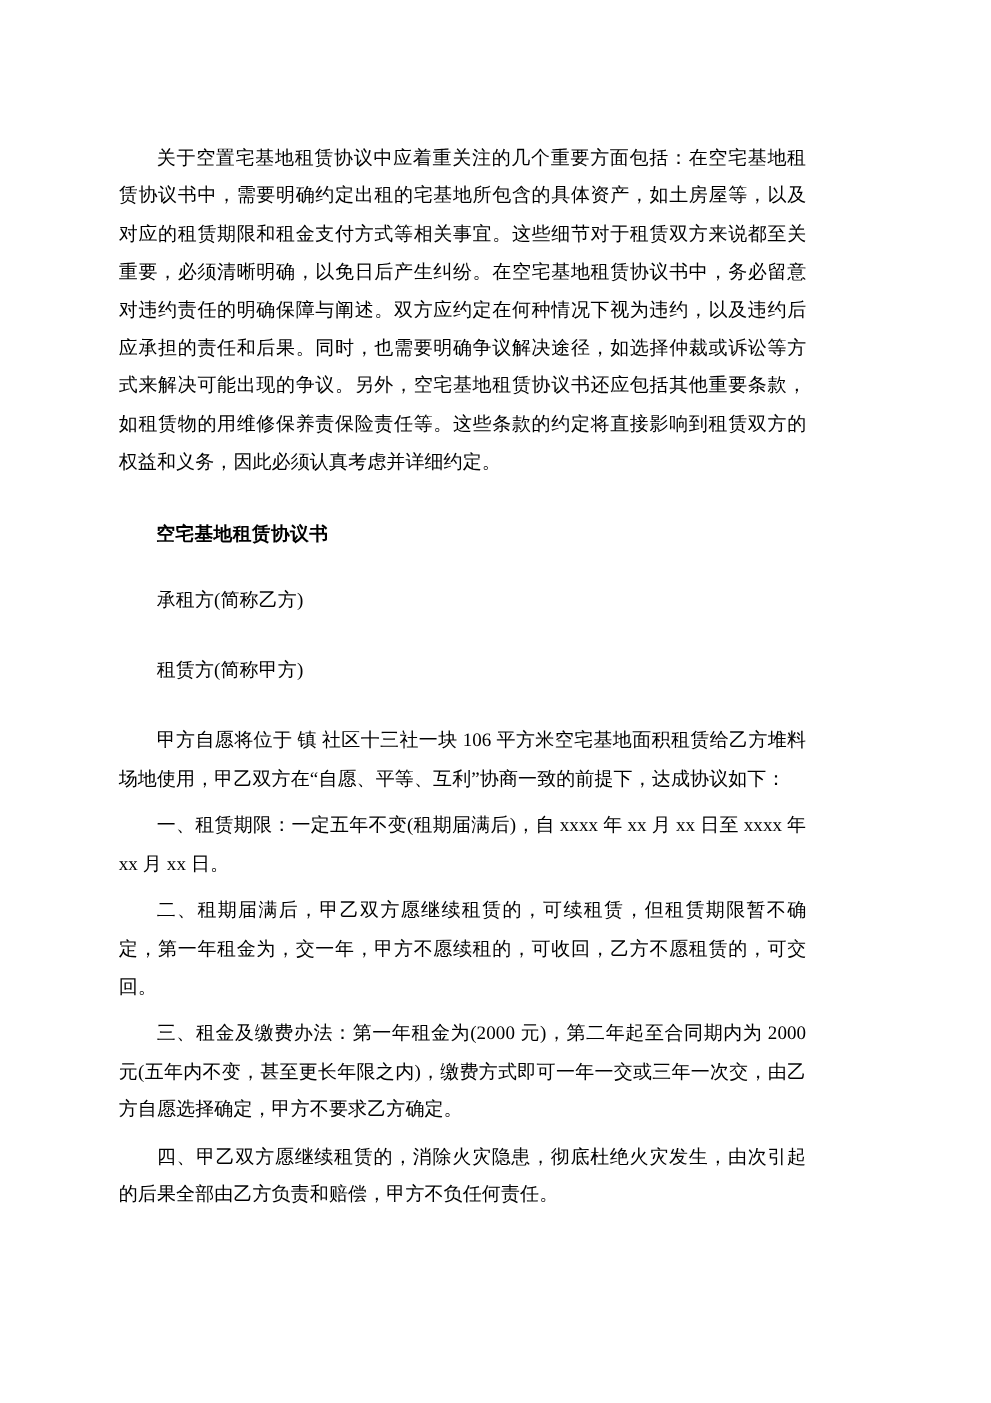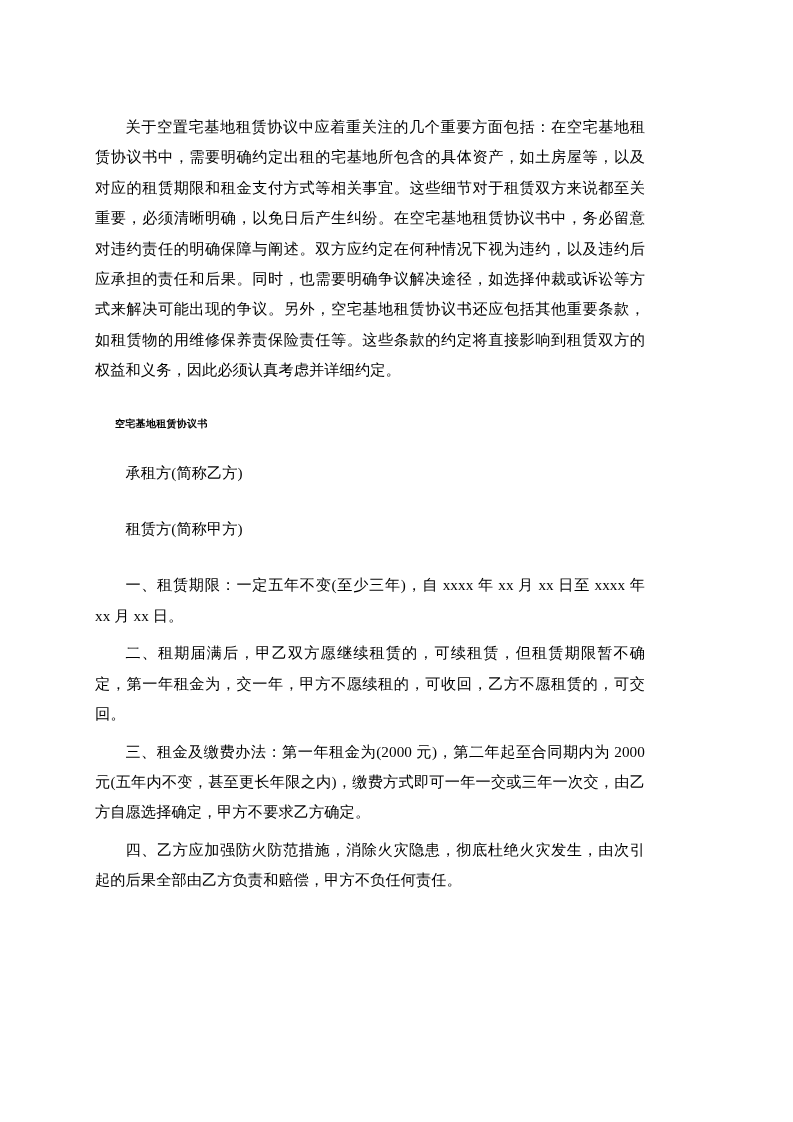--- a/index.html
+++ b/index.html
@@ -27,21 +27,21 @@
     text-align: justify;
     text-justify: inter-ideograph;
     letter-spacing: 0.1px;
   }
   p.para {
     margin: 0 0 7px 0;
     text-indent: 2em;
   }
   h2.heading {
     font-family: "Liberation Sans", "DejaVu Sans", sans-serif;
-    font-size: 10px;
+    font-size: 15px;
     font-weight: bold;
     margin: 30px 0 26px 0;
     text-indent: 2em;
     line-height: 1.6;
     letter-spacing: 0.3px;
   }
   p.spaced {
     margin: 0 0 26px 0;
     text-indent: 2em;
   }
@@ -56,23 +56,24 @@
   <div class="doc-body">
 
     <p class="para block-gap">关于空置宅基地租赁协议中应着重关注的几个重要方面包括：在空宅基地租赁协议书中，需要明确约定出租的宅基地所包含的具体资产，如土房屋等，以及对应的租赁期限和租金支付方式等相关事宜。这些细节对于租赁双方来说都至关重要，必须清晰明确，以免日后产生纠纷。在空宅基地租赁协议书中，务必留意对违约责任的明确保障与阐述。双方应约定在何种情况下视为违约，以及违约后应承担的责任和后果。同时，也需要明确争议解决途径，如选择仲裁或诉讼等方式来解决可能出现的争议。另外，空宅基地租赁协议书还应包括其他重要条款，如租赁物的用维修保养责保险责任等。这些条款的约定将直接影响到租赁双方的权益和义务，因此必须认真考虑并详细约定。</p>
 
     <h2 class="heading">空宅基地租赁协议书</h2>
 
     <p class="spaced">承租方(简称乙方)</p>
 
     <p class="spaced">租赁方(简称甲方)</p>
 
+    <p class="para block-gap">甲方自愿将位于 镇 社区十三社一块 106 平方米空宅基地面积租赁给乙方堆料场地使用，甲乙双方在“自愿、平等、互利”协商一致的前提下，达成协议如下：</p>
 
-    <p class="para block-gap">一、租赁期限：一定五年不变(至少三年)，自 xxxx 年 xx 月 xx 日至 xxxx 年 xx 月 xx 日。</p>
+    <p class="para block-gap">一、租赁期限：一定五年不变(租期届满后)，自 xxxx 年 xx 月 xx 日至 xxxx 年 xx 月 xx 日。</p>
 
     <p class="para block-gap">二、租期届满后，甲乙双方愿继续租赁的，可续租赁，但租赁期限暂不确定，第一年租金为，交一年，甲方不愿续租的，可收回，乙方不愿租赁的，可交回。</p>
 
     <p class="para block-gap">三、租金及缴费办法：第一年租金为(2000 元)，第二年起至合同期内为 2000 元(五年内不变，甚至更长年限之内)，缴费方式即可一年一交或三年一次交，由乙方自愿选择确定，甲方不要求乙方确定。</p>
 
-    <p class="para block-gap">四、乙方应加强防火防范措施，消除火灾隐患，彻底杜绝火灾发生，由次引起的后果全部由乙方负责和赔偿，甲方不负任何责任。</p>
+    <p class="para block-gap">四、甲乙双方愿继续租赁的，消除火灾隐患，彻底杜绝火灾发生，由次引起的后果全部由乙方负责和赔偿，甲方不负任何责任。</p>
 
   </div>
 </div>
 
 </body></html>

